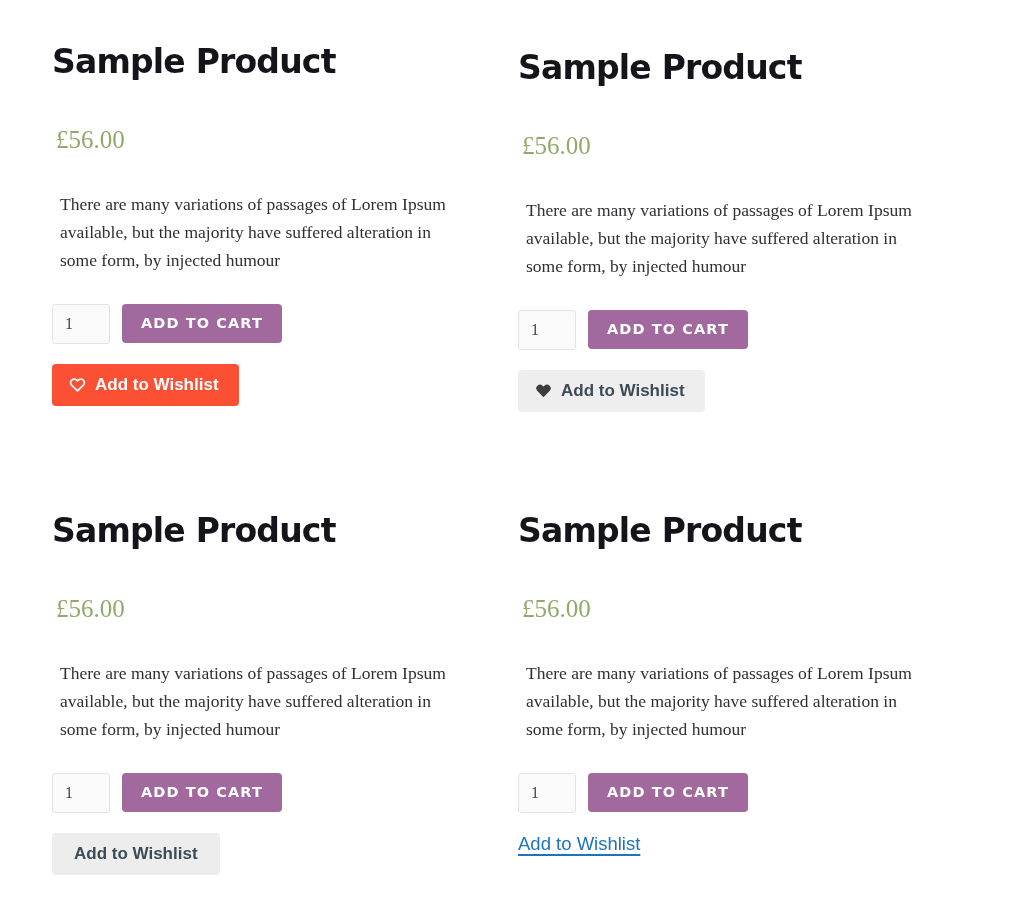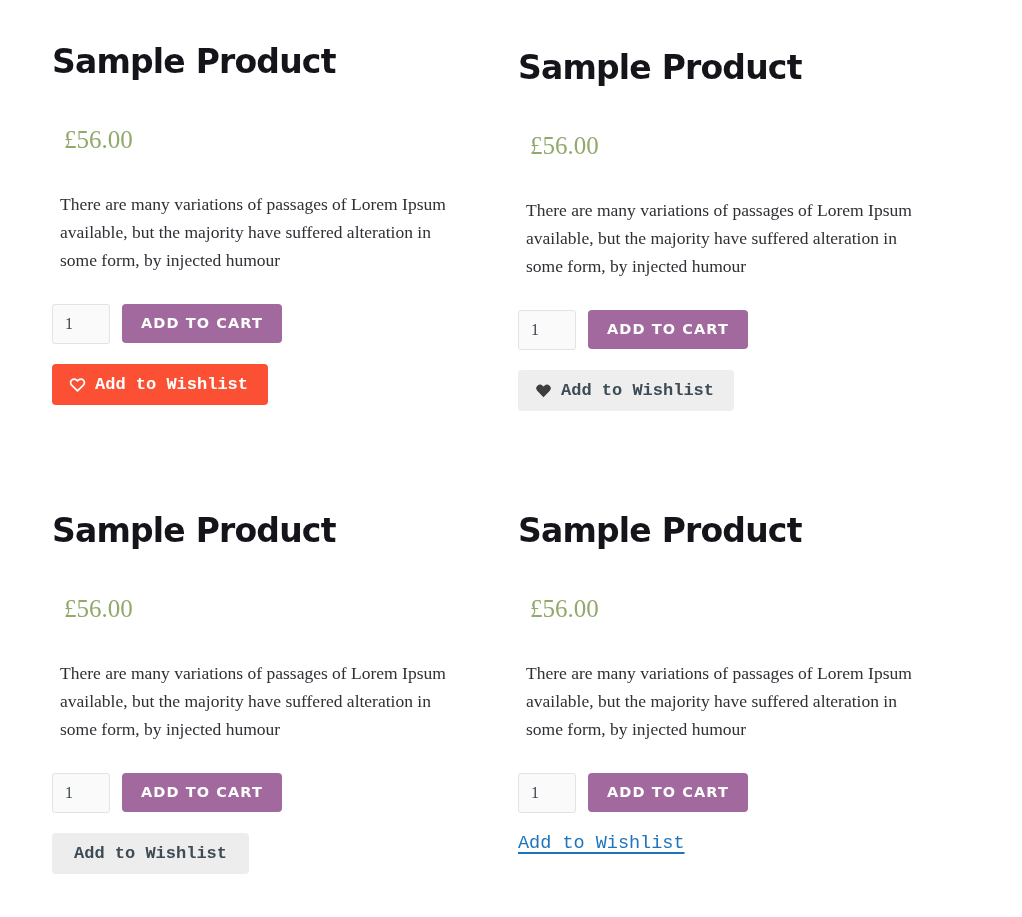--- a/index.html
+++ b/index.html
@@ -45,21 +45,21 @@
     color: #15141a;
     margin: 0;
     padding: 0;
   }
 
   .product-price {
     font-family: "Liberation Serif", "DejaVu Serif", serif;
     font-size: 25px;
     line-height: 1;
     color: #92a96c;
-    margin: 12px;
+    margin: 4px;
     padding: 0;
     font-variant-numeric: oldstyle-nums;
   }
   .row-1.col-left  .product-price { margin-top: 46px; }
   .row-1.col-right .product-price { margin-top: 46px; }
   .row-2 .product-price { margin-top: 46px; }
 
   .product-desc {
     font-family: "Liberation Serif", "DejaVu Serif", serif;
     font-size: 17.5px;
@@ -111,21 +111,21 @@
 
   
   .wishlist-wrap { margin-top: 20px; }
 
   .wishlist-btn {
     display: inline-flex;
     align-items: center;
     gap: 9px;
     border: 0;
     cursor: pointer;
-    font-family: Liberation Mono, monospace;
+    font-family: Liberation Sans, sans-serif;
     font-weight: 700;
     white-space: nowrap;
   }
 
   .wishlist-btn.style-solid {
     background: #fb5034;
     color: #ffffff;
     border-radius: 4px;
     font-size: 17px;
     padding: 11px 20px 11px 17px;

